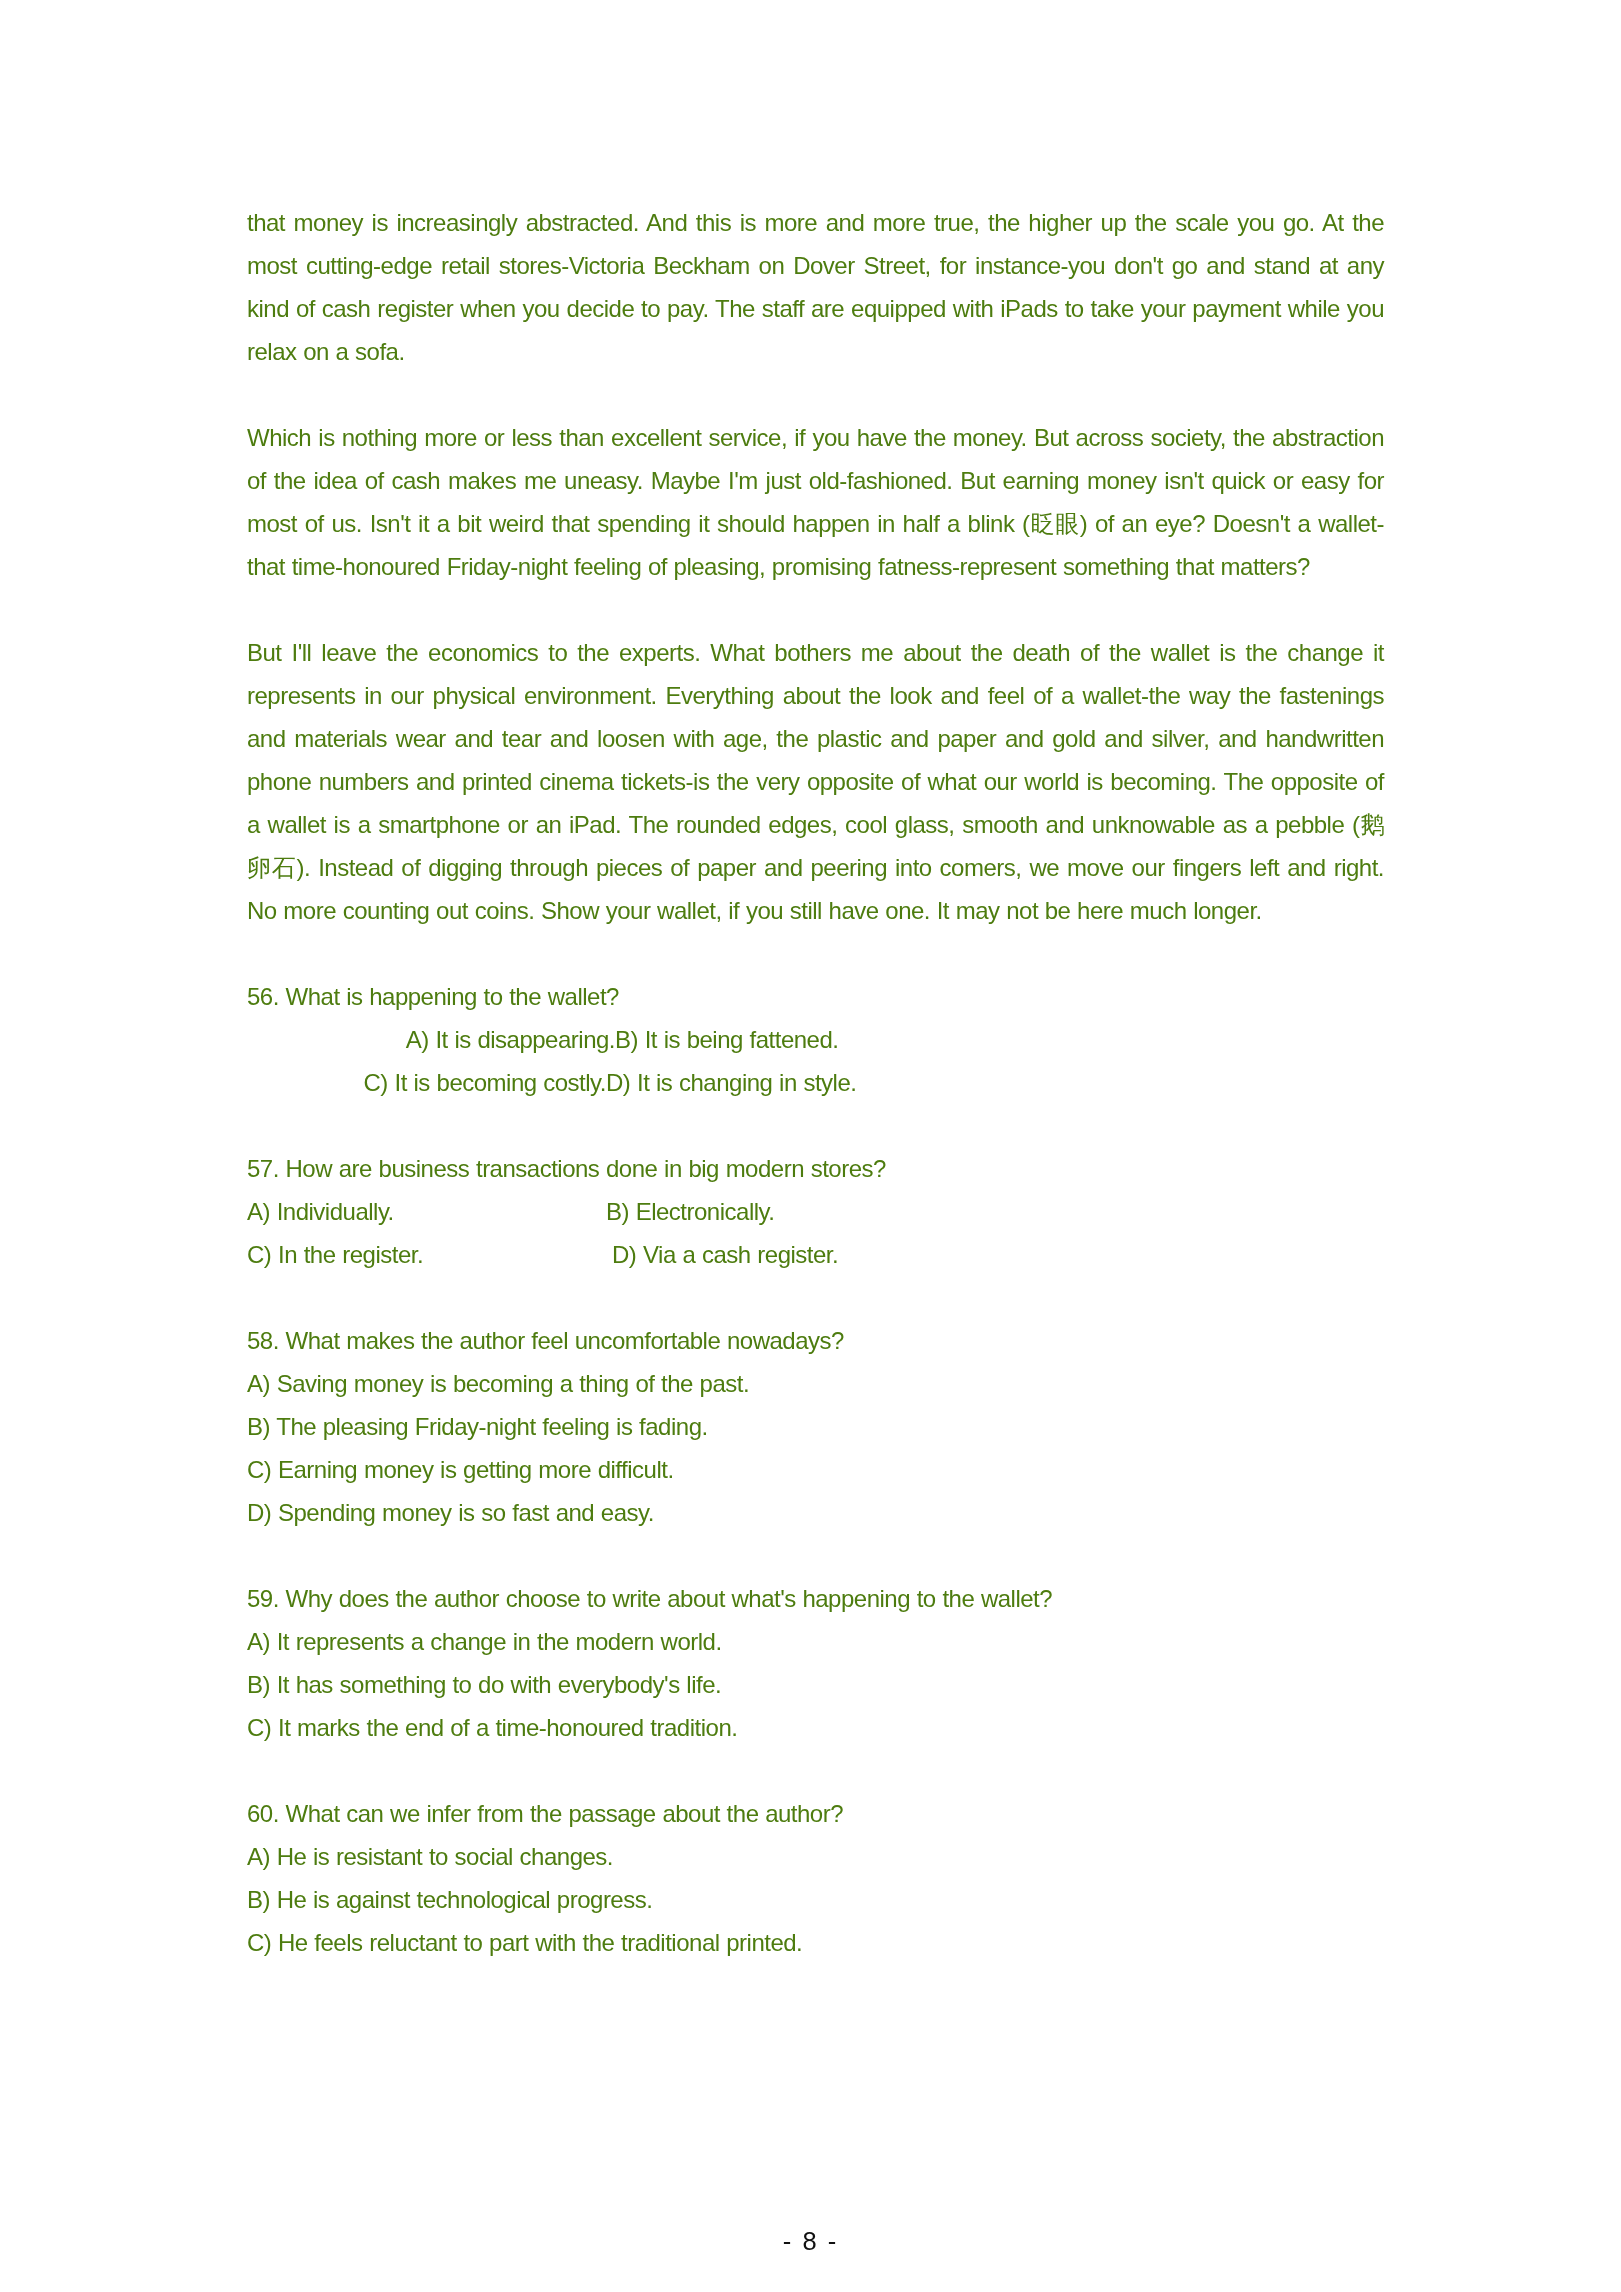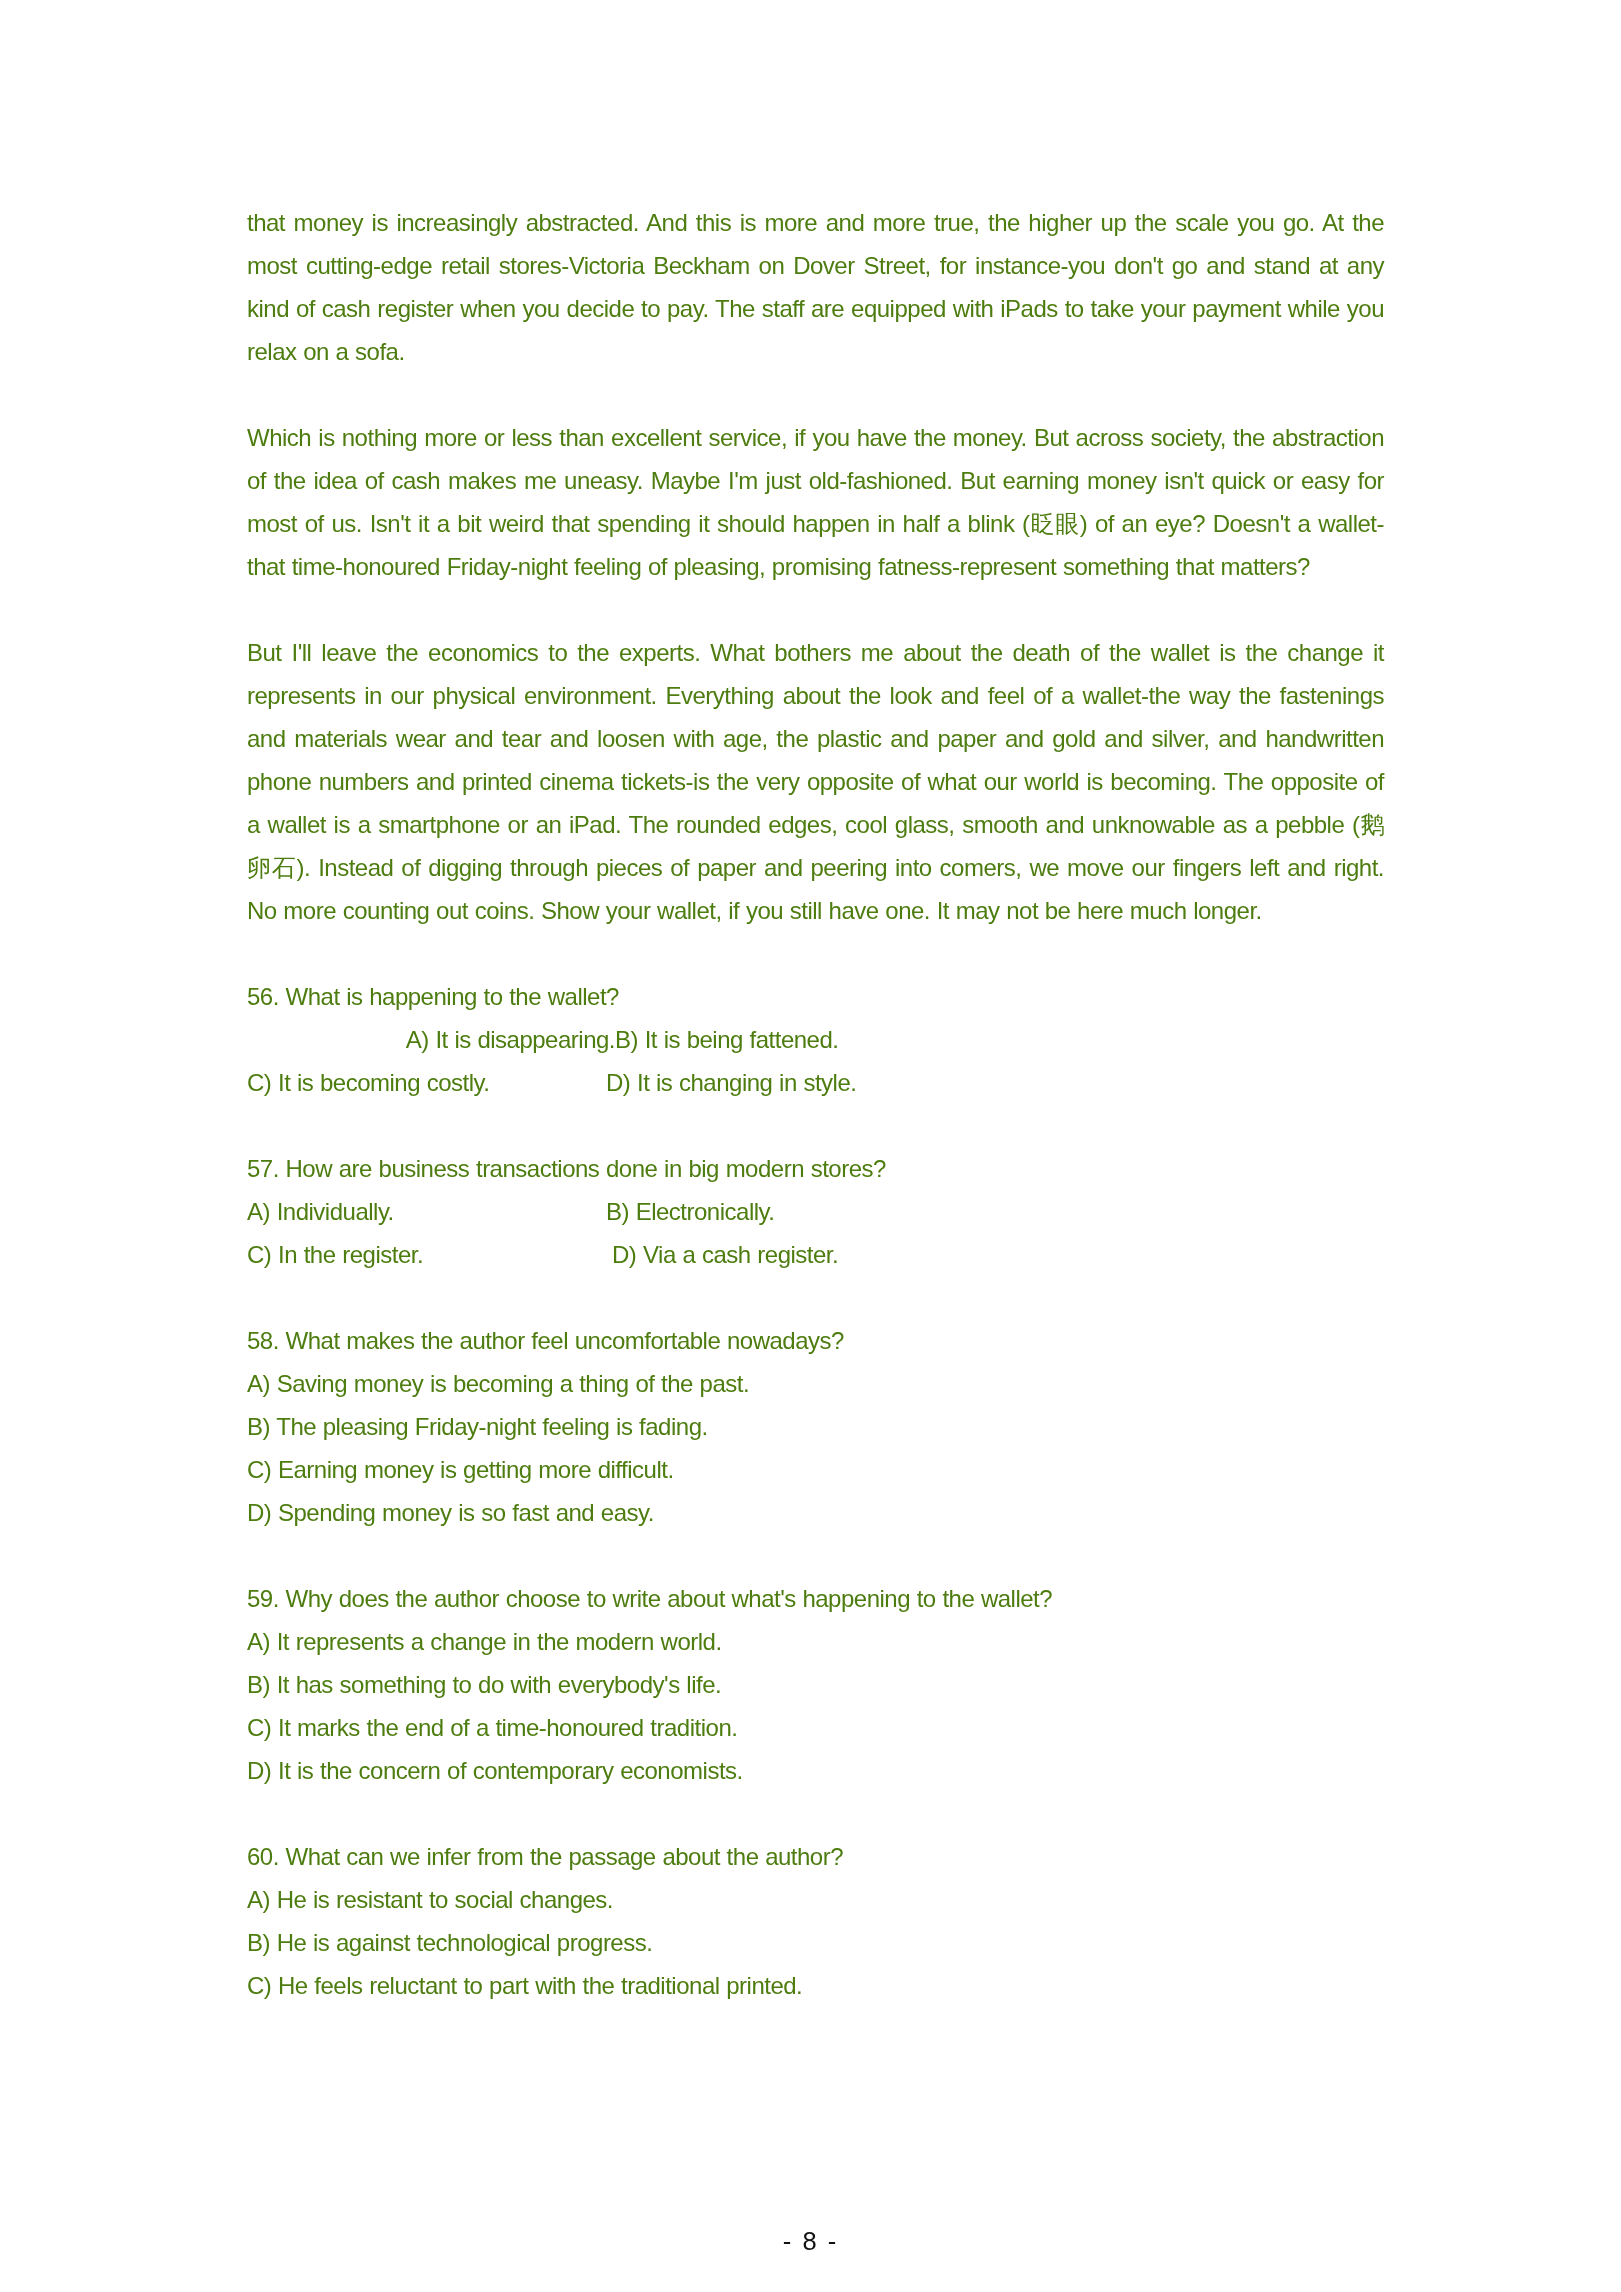--- a/index.html
+++ b/index.html
@@ -7,21 +7,21 @@
   .page { position: absolute; left: 247px; top: 201px; width: 1137px;
     font-family: "Liberation Sans", sans-serif; font-size: 24px; color: #4d7c0f;
     line-height: 43px; letter-spacing: -0.5px; word-spacing: 0.5px; }
   .para { text-align: justify; text-align-last: left; margin: 0 0 43px 0; }
   .q { margin: 8px 0 43px 0; }
   .q-stem, .opt { margin: 0; white-space: nowrap; }
   .opt-row { display: flex; }
   .opt-row .col1 { width: 361px; }
   .opt-row.r57 .col1 { width: 359px; }
   .opt-row.r57b .col1 { width: 365px; }
-  .opt-row.r56b .col1 { width: 359px; }
+  .opt-row.r56b .col1 { width: 359px; text-align: right; }
   .opt-row.r56a .col1 { width: 368px; text-align: right; }
   .footer { position: absolute; top: 2227px; left: 0; width: 1621px; text-align: center;
     font-family: "Liberation Sans", sans-serif; font-size: 25.5px; color: #111; letter-spacing: 2px; }
 </style>
 </head>
 <body>
 
 <div class="page">
   <p class="para">that money is increasingly abstracted. And this is more and more true, the higher up the scale you go. At the most cutting-edge retail stores-Victoria Beckham on Dover Street, for instance-you don't go and stand at any kind of cash register when you decide to pay. The staff are equipped with iPads to take your payment while you relax on a sofa.</p>
   <p class="para">Which is nothing more or less than excellent service, if you have the money. But across society, the abstraction of the idea of cash makes me uneasy. Maybe I'm just old-fashioned. But earning money isn't quick or easy for most of us. Isn't it a bit weird that spending it should happen in half a blink (眨眼) of an eye? Doesn't a wallet-that time-honoured Friday-night feeling of pleasing, promising fatness-represent something that matters?</p>
@@ -57,21 +57,20 @@
     <p class="opt">B) The pleasing Friday-night feeling is fading.</p>
     <p class="opt">C) Earning money is getting more difficult.</p>
     <p class="opt">D) Spending money is so fast and easy.</p>
   </div>
 
   <div class="q">
     <p class="q-stem">59. Why does the author choose to write about what's happening to the wallet?</p>
     <p class="opt">A) It represents a change in the modern world.</p>
     <p class="opt">B) It has something to do with everybody's life.</p>
     <p class="opt">C) It marks the end of a time-honoured tradition.</p>
-    <p class="opt">D) It is the concern of contemporary economists.</p>
   </div>
 
   <div class="q">
     <p class="q-stem">60. What can we infer from the passage about the author?</p>
     <p class="opt">A) He is resistant to social changes.</p>
     <p class="opt">B) He is against technological progress.</p>
     <p class="opt">C) He feels reluctant to part with the traditional printed.</p>
   </div>
 </div>
 

